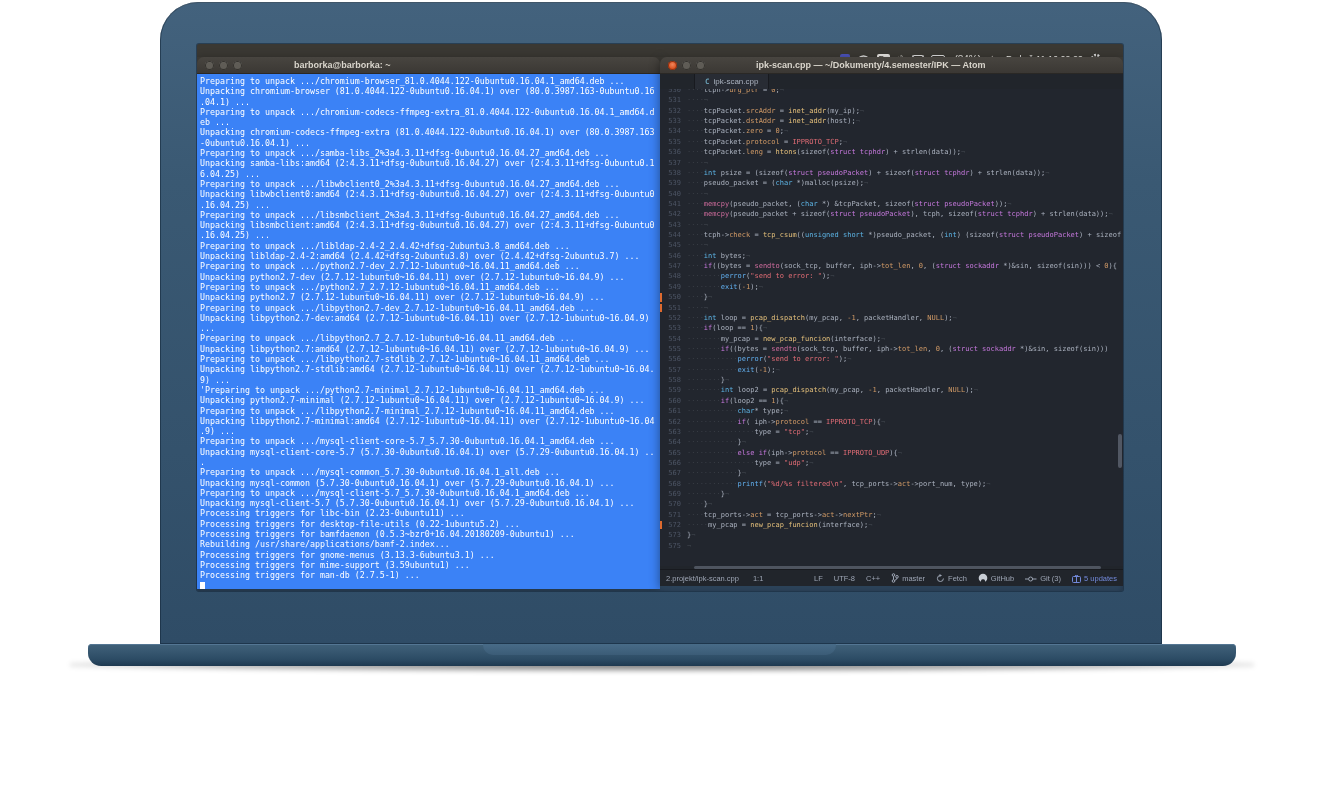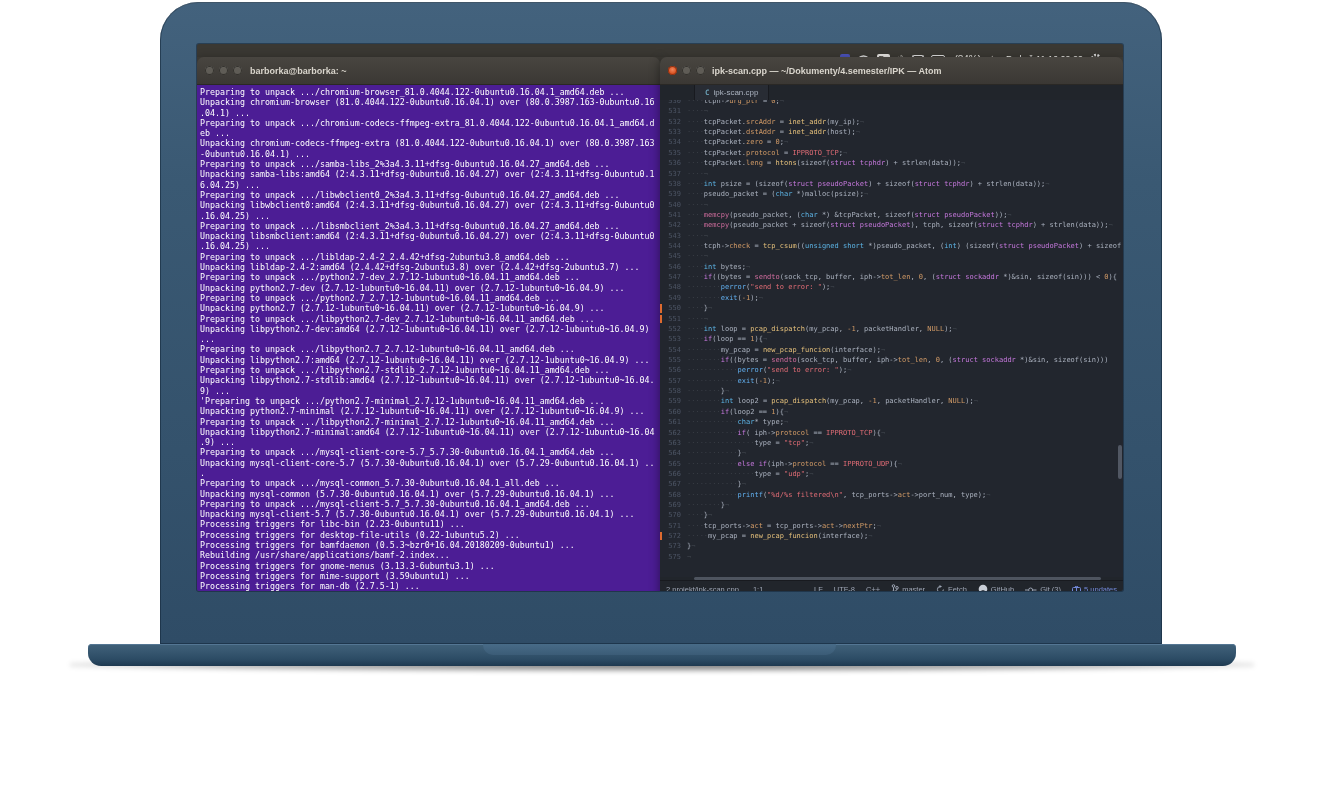--- a/index.html
+++ b/index.html
@@ -34,33 +34,33 @@
   .menubar svg{display:block;}
   .teams{width:10px;height:10px;border-radius:2px;background:#4b53bc;color:#fff;
          font-size:7px;font-weight:bold;display:flex;align-items:center;justify-content:center;}
   .kbd-en{background:#e8e6e3;color:#3a3833;font-size:7.5px;font-weight:bold;
           padding:0 2px;border-radius:2px;line-height:10px;height:10px;}
   .clock{font-size:9px;color:#f2f1ee;}
   .batt-pct{font-size:10px;}
 
   
   .window{position:absolute;box-shadow:0 3px 10px rgba(0,0,0,.45);}
-  .titlebar{height:28px;border-radius:7px 7px 0 0;
+  .titlebar{height:17px;border-radius:7px 7px 0 0;
             background:linear-gradient(180deg,#484540,#3b3834);
             border-bottom:1px solid #2a2825;box-sizing:border-box;
-            display:flex;align-items:center;position:relative;}
+            display:flex;align-items:center;position:relative;gap:44px;}
   .titlebar .title{font-size:9px;font-weight:bold;color:#d9d5cc;white-space:nowrap;}
   .wbtns{display:flex;gap:5px;margin-left:8px;}
   .wbtn{width:9px;height:9px;border-radius:50%;background:#5f5c56;
         box-shadow:inset 0 0 0 1px #33312d, inset 0 1px 1px rgba(255,255,255,.25);}
   .wbtn.close-active{background:radial-gradient(circle at 50% 40%,#f0855c 0%,#d9511f 60%,#b8411a 100%);
         box-shadow:inset 0 0 0 1px #8c3012;}
 
   
-  .terminal-body{background:#4c1d95;height:515px;padding:2px 3px;box-sizing:border-box;overflow:hidden;}
+  .terminal-body{background:#3b82f6;height:515px;padding:2px 3px;box-sizing:border-box;overflow:hidden;}
   .terminal-body pre{margin:0;font-family:"DejaVu Sans Mono",monospace;font-size:8.3px;
                      line-height:10.3px;color:#ffffff;white-space:pre-wrap;word-break:break-all;}
   .cursor-block{width:5px;height:9px;background:#ffffff;margin-top:1px;}
 
   
   .tabbar{height:15px;background:#21252b;display:flex;align-items:flex-end;}
   .tab{height:15px;margin-left:34px;padding:0 10px;background:#282c34;
        display:flex;align-items:center;gap:4px;font-size:8px;color:#aab2bf;
        border-left:1px solid #181a1f;border-right:1px solid #181a1f;}
   .tab .c-icon{color:#6a9fb5;font-weight:bold;font-size:7.5px;font-family:"DejaVu Sans Mono",monospace;}

